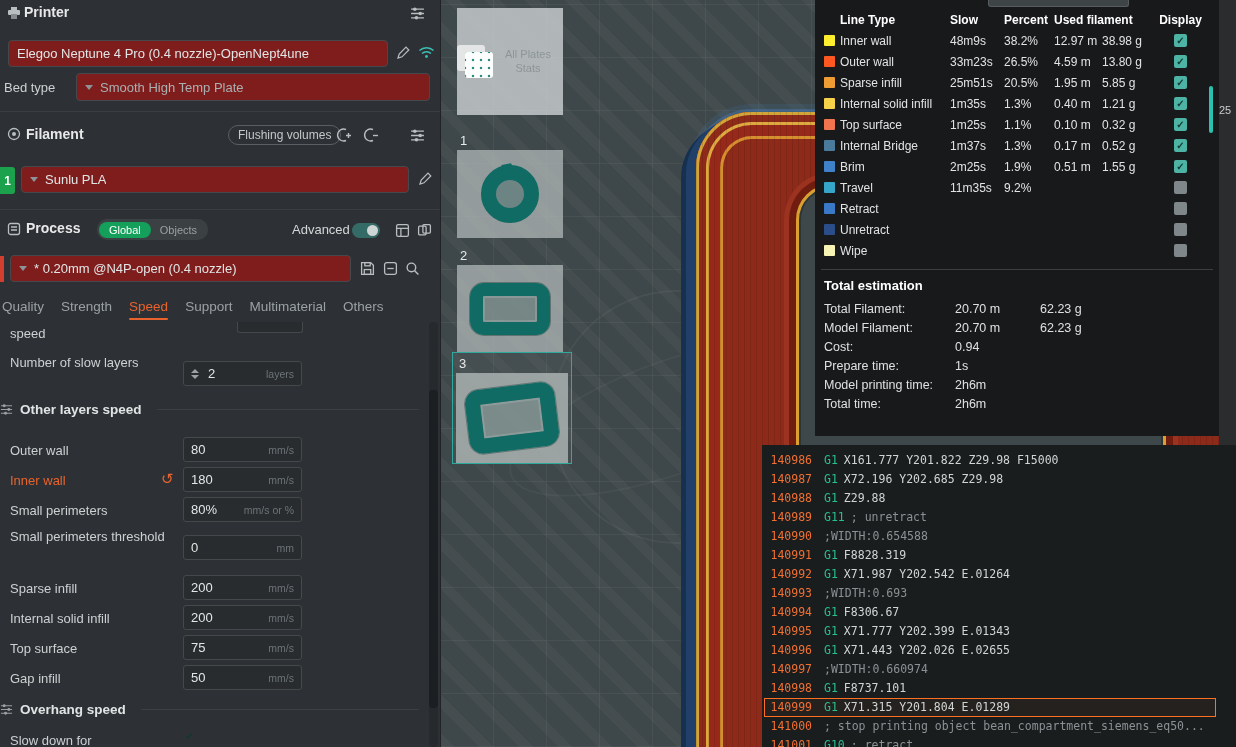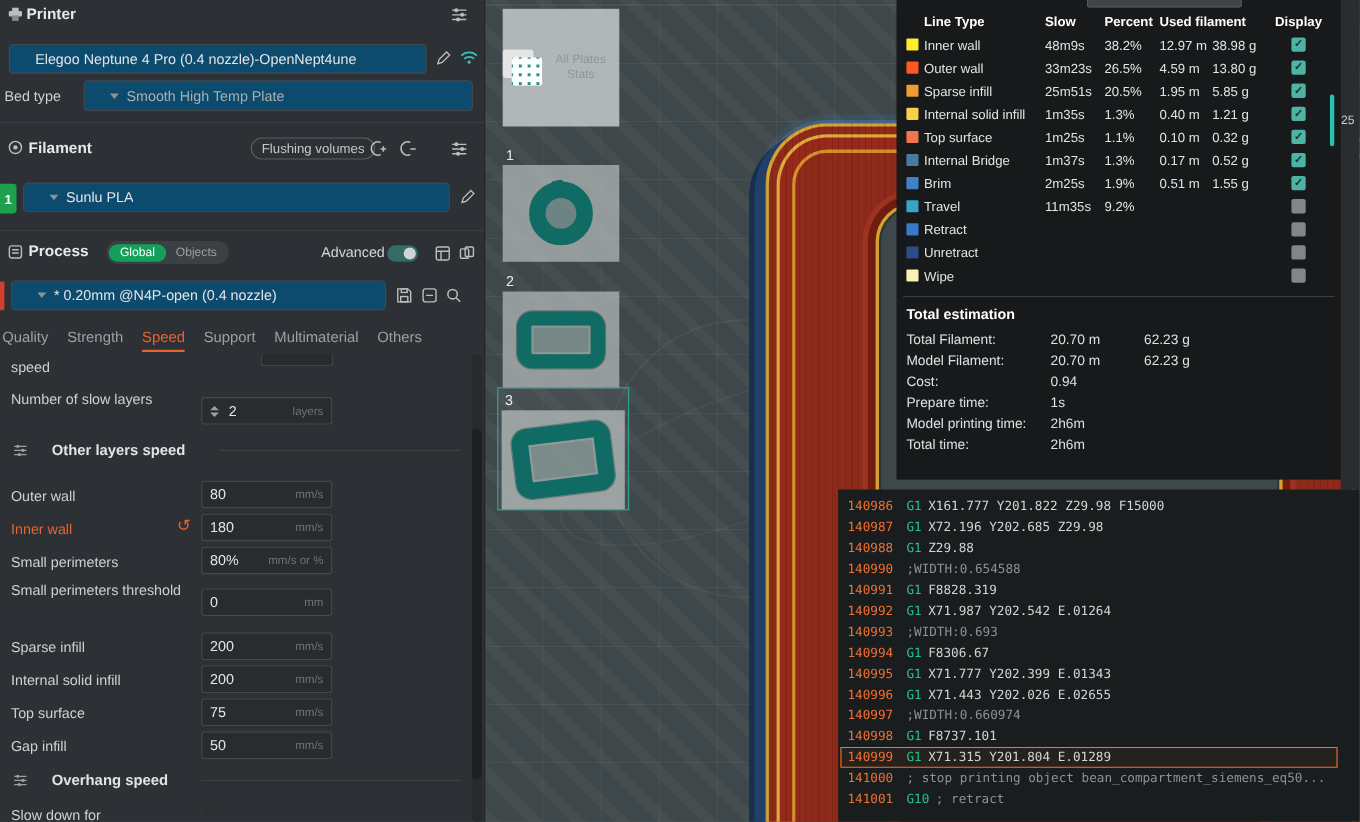--- a/index.html
+++ b/index.html
@@ -57,22 +57,22 @@
   .t-ring{width:80px;height:52px;border-radius:14px;border:13px solid #0f6b63;box-sizing:border-box;
     background:rgba(10,60,55,0.22);box-shadow:inset 0 0 0 2px rgba(255,255,255,0.14), 0 0 0 1px rgba(0,40,35,0.35);}
   .t-ring.big{width:90px;height:64px;border-width:15px;transform:rotate(-7deg);}
 
   
   #sidebar{position:absolute;left:0;top:0;width:440px;height:747px;background:#2d3135;z-index:50;
     overflow:hidden;border-right:1px solid #212426;color:#cdd1d2;}
   .abs{position:absolute;}
   .sec-title{font-size:14px;font-weight:bold;color:#e7e9e9;}
   .divider{position:absolute;left:0;width:100%;height:1px;background:#3a3e41;}
-  .combo{position:absolute;background:#0c4a6e;border:1px solid #46494c;border-radius:4px;display:flex;
-    align-items:center;padding:0 23px;box-sizing:border-box;font-size:13px;color:#e2e5e5;cursor:pointer;}
+  .combo{position:absolute;background:#7f1d1d;border:1px solid #46494c;border-radius:4px;display:flex;
+    align-items:center;padding:0 8px;box-sizing:border-box;font-size:13px;color:#e2e5e5;cursor:pointer;}
   .combo .txt{white-space:nowrap;overflow:hidden;text-overflow:ellipsis;}
   .caret{width:0;height:0;border-left:4px solid transparent;border-right:4px solid transparent;
     border-top:5px solid #8d9396;margin-right:7px;flex:none;}
   .icon-btn{position:absolute;width:22px;height:22px;display:flex;align-items:center;justify-content:center;cursor:pointer;}
   .pill{position:absolute;border:1px solid #5a5f62;border-radius:10px;color:#c3c8c9;font-size:12px;
     padding:2px 9px;cursor:pointer;background:transparent;}
   .slot-badge{position:absolute;left:0;top:167px;width:15px;height:27px;background:#1ca24d;border-radius:0 3px 3px 0;
     color:#fff;font-size:12px;font-weight:bold;display:flex;align-items:center;justify-content:center;cursor:pointer;}
   .seg{position:absolute;display:flex;align-items:center;background:#3b4043;border-radius:10px;padding:2px;height:17px;box-sizing:content-box;}
   .seg .on{background:#14a05a;color:#fff;border-radius:8px;padding:1px 10px;font-size:11px;line-height:14px;cursor:pointer;}
@@ -90,21 +90,21 @@
   .slabel.mod{color:#e8642c;}
   .inp{position:absolute;left:183px;width:119px;height:25px;background:#282c2f;border:1px solid #44494c;
     border-radius:3px;display:flex;align-items:center;padding:0 7px;box-sizing:border-box;cursor:text;}
   .inp .val{font-size:13px;color:#e3e6e6;flex:1;}
   .inp .unit{font-size:10.5px;color:#6c7376;flex:none;margin-left:4px;}
   .clipped-inp{position:absolute;left:237px;top:0;width:66px;height:11px;background:#282c2f;
     border:1px solid #44494c;border-top:none;border-radius:0 0 3px 3px;box-sizing:border-box;}
   .stepper{display:flex;flex-direction:column;justify-content:center;gap:2px;margin-right:9px;flex:none;cursor:pointer;}
   .tri-up{width:0;height:0;border-left:4px solid transparent;border-right:4px solid transparent;border-bottom:4px solid #9aa0a3;}
   .tri-dn{width:0;height:0;border-left:4px solid transparent;border-right:4px solid transparent;border-top:4px solid #9aa0a3;}
-  .sec-row{position:absolute;left:12px;right:8px;display:flex;align-items:center;gap:22px;}
+  .sec-row{position:absolute;left:0;right:8px;display:flex;align-items:center;gap:7px;}
   .sec-row .t{font-size:13.5px;font-weight:bold;color:#e1e4e4;white-space:nowrap;}
   .sec-row .line{flex:1;height:1px;background:#3c4043;margin-left:8px;}
   .undo{position:absolute;left:161px;font-size:15px;color:#e8642c;cursor:pointer;line-height:1;}
   .cb{width:14px;height:14px;border-radius:2px;background:#7d8486;position:relative;cursor:pointer;}
   .cb.on{background:#4db3a4;}
   .cb.on::after{content:"\2713";position:absolute;inset:0;color:#10382f;font-size:11px;line-height:14px;text-align:center;font-weight:bold;}
   .sb-track{position:absolute;right:2px;top:322px;width:9px;bottom:0;background:#272a2d;border-radius:4px;}
   .sb-thumb{position:absolute;right:2px;top:390px;width:9px;height:318px;background:#1c1f21;border-radius:4px;cursor:pointer;}
 
   
@@ -594,20 +594,25 @@
       <span class="gnum">140987</span>
       <span class="gcmd">G1</span>
       <span class="gargs">X72.196 Y202.685 Z29.98</span>
     </div>
   <div class="grow">
       <span class="gnum">140988</span>
       <span class="gcmd">G1</span>
       <span class="gargs">Z29.88</span>
     </div>
   <div class="grow">
+      <span class="gnum">140989</span>
+      <span class="gcmd">G11</span>
+      <span class="gargs cmt">; unretract</span>
+    </div>
+  <div class="grow">
       <span class="gnum">140990</span>
       <span class="gargs cmt">;WIDTH:0.654588</span>
     </div>
   <div class="grow">
       <span class="gnum">140991</span>
       <span class="gcmd">G1</span>
       <span class="gargs">F8828.319</span>
     </div>
   <div class="grow">
       <span class="gnum">140992</span>

